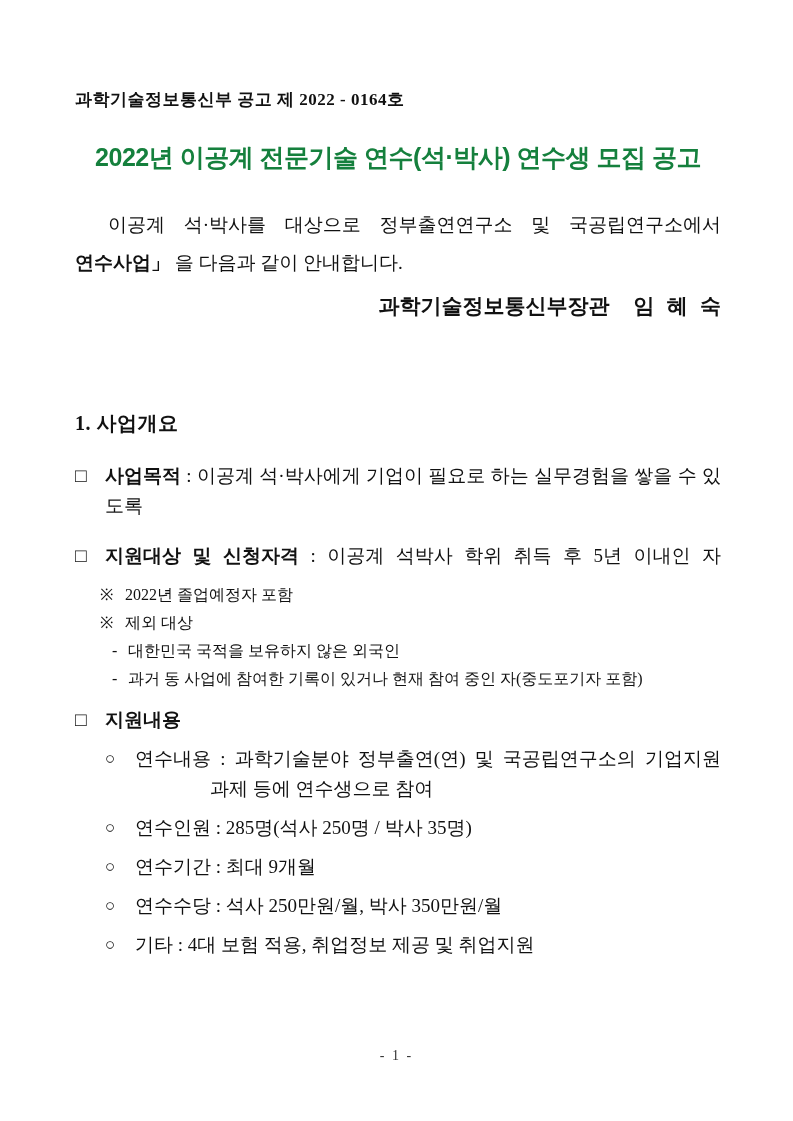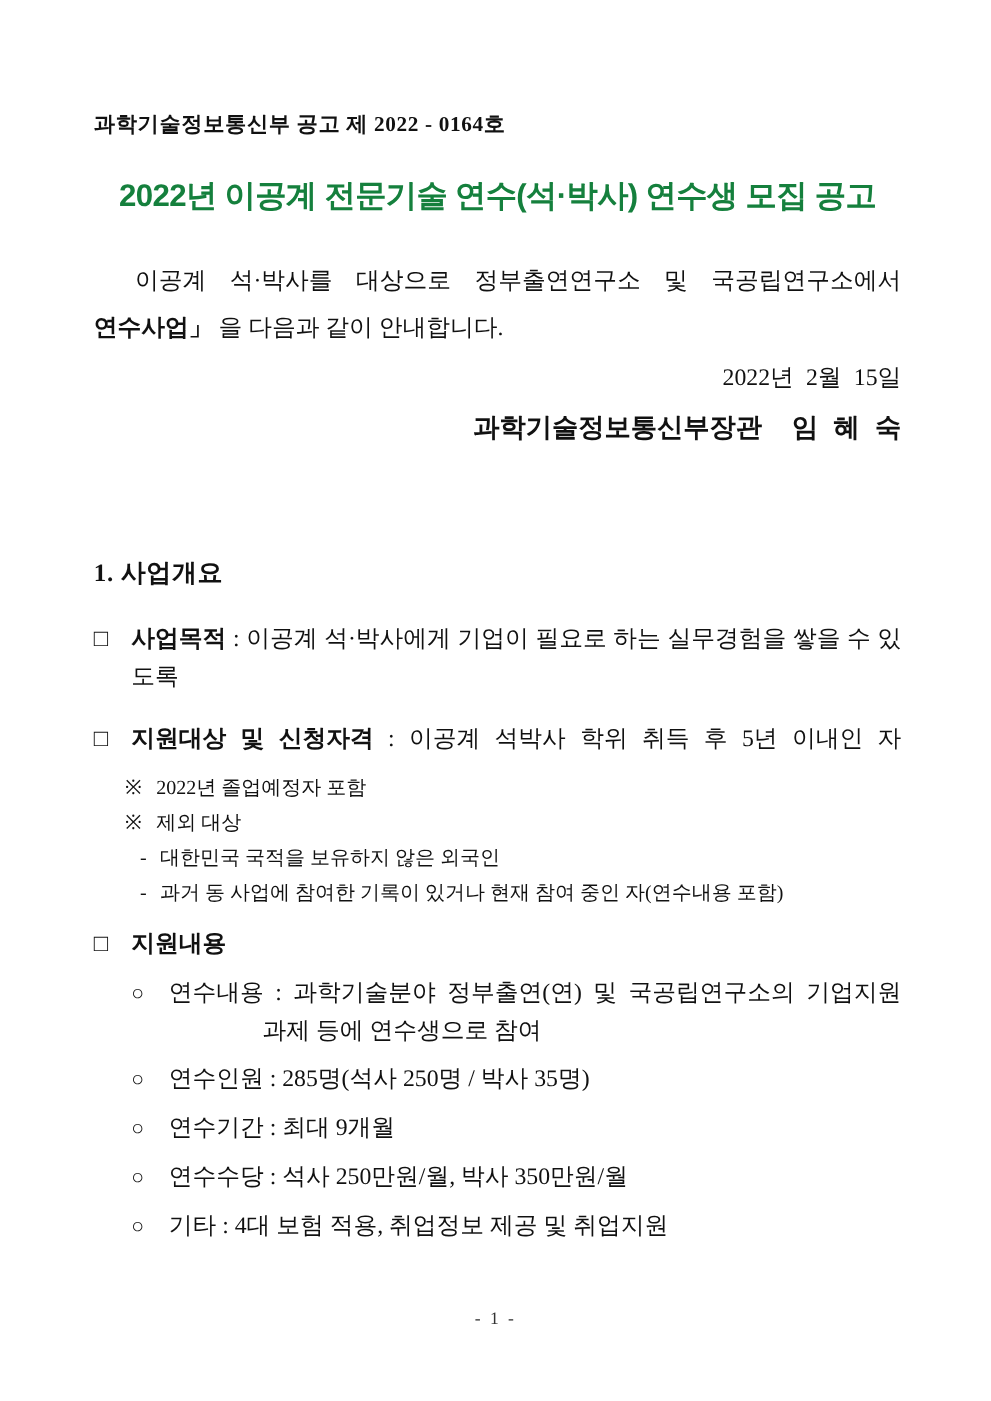--- a/index.html
+++ b/index.html
@@ -96,21 +96,20 @@
 
   <div class="doc-number">과학기술정보통신부 공고 제 2022 - 0164호</div>
 
   <h1 class="title">2022년 이공계 전문기술 연수(석·박사) 연수생 모집 공고</h1>
 
   <div class="intro">
     <div class="intro-line indent jl">이공계 석·박사를 대상으로 정부출연연구소 및 국공립연구소에서</div>
     <div class="intro-line"><span class="b">연수사업」</span><span> 을 다음과 같이 안내합니다.</span></div>
   </div>
 
-  <div class="date-line">2022년 2월 15일</div>
 
   <div class="signature-line"><span>과학기술정보통신부장관</span><span class="signer-name">임 혜 숙</span></div>
 
   <h2 class="sec-heading">1. 사업개요</h2>
 
   <div class="row purpose-row">
     <span class="marker">□</span>
     <div class="row-body">
       <div class="jl"><span class="b">사업목적</span><span> : </span><span>이공계 석·박사에게 기업이 필요로 하는 실무경험을 쌓을 수 있도록</span></div>
     </div>
@@ -129,21 +128,21 @@
     <div class="note-row note-star">
       <span class="nmark">※</span>
       <div class="nbody">제외 대상</div>
     </div>
     <div class="note-row note-dash">
       <span class="nmark">-</span>
       <div class="nbody">대한민국 국적을 보유하지 않은 외국인</div>
     </div>
     <div class="note-row note-dash">
       <span class="nmark">-</span>
-      <div class="nbody">과거 동 사업에 참여한 기록이 있거나 현재 참여 중인 자(연수내용 포함)</div>
+      <div class="nbody">과거 동 사업에 참여한 기록이 있거나 현재 참여 중인 자(중도포기자 포함)</div>
     </div>
   </div>
 
   <div class="row support-row">
     <span class="marker">□</span>
     <div class="row-body b">지원내용</div>
   </div>
 
   <div class="o-row o-first">
     <span class="omark">○</span>

